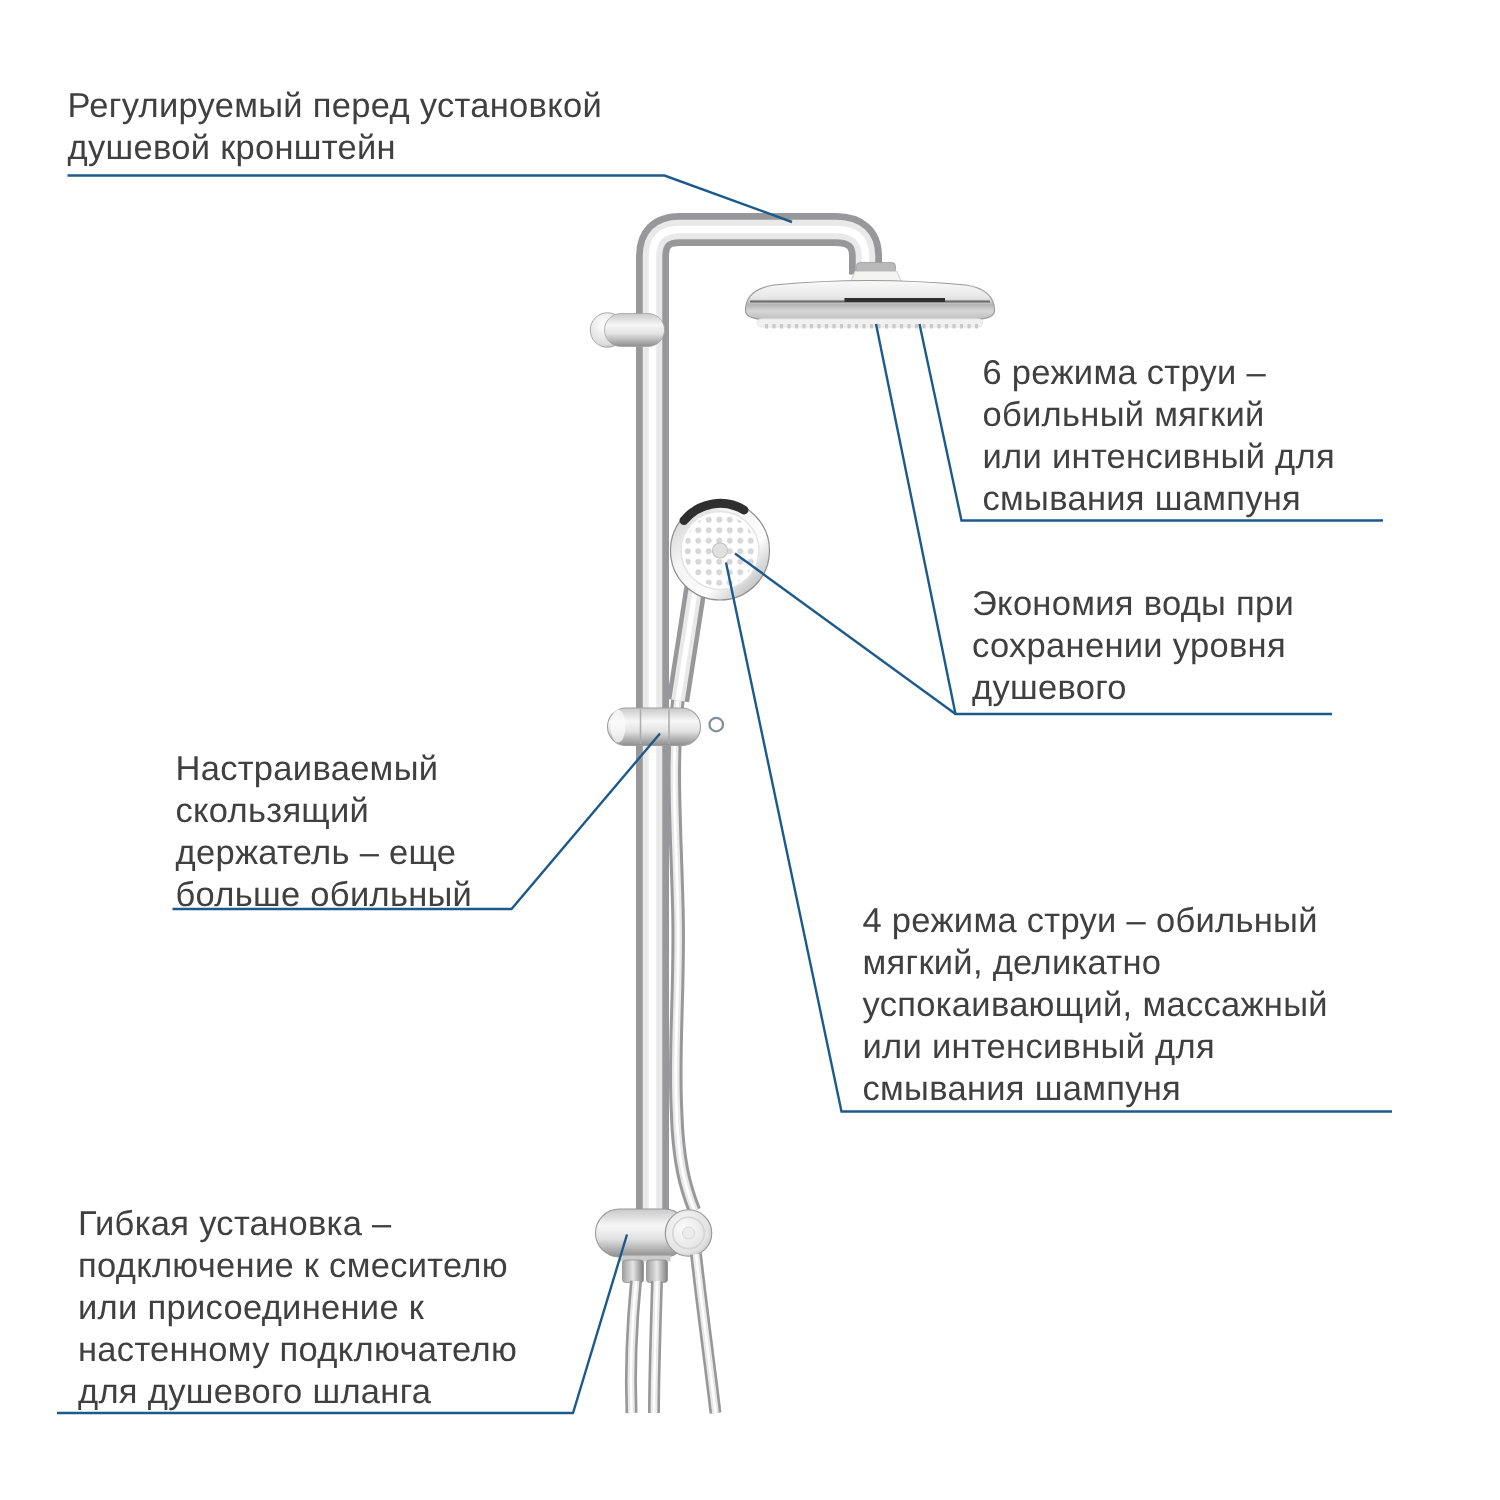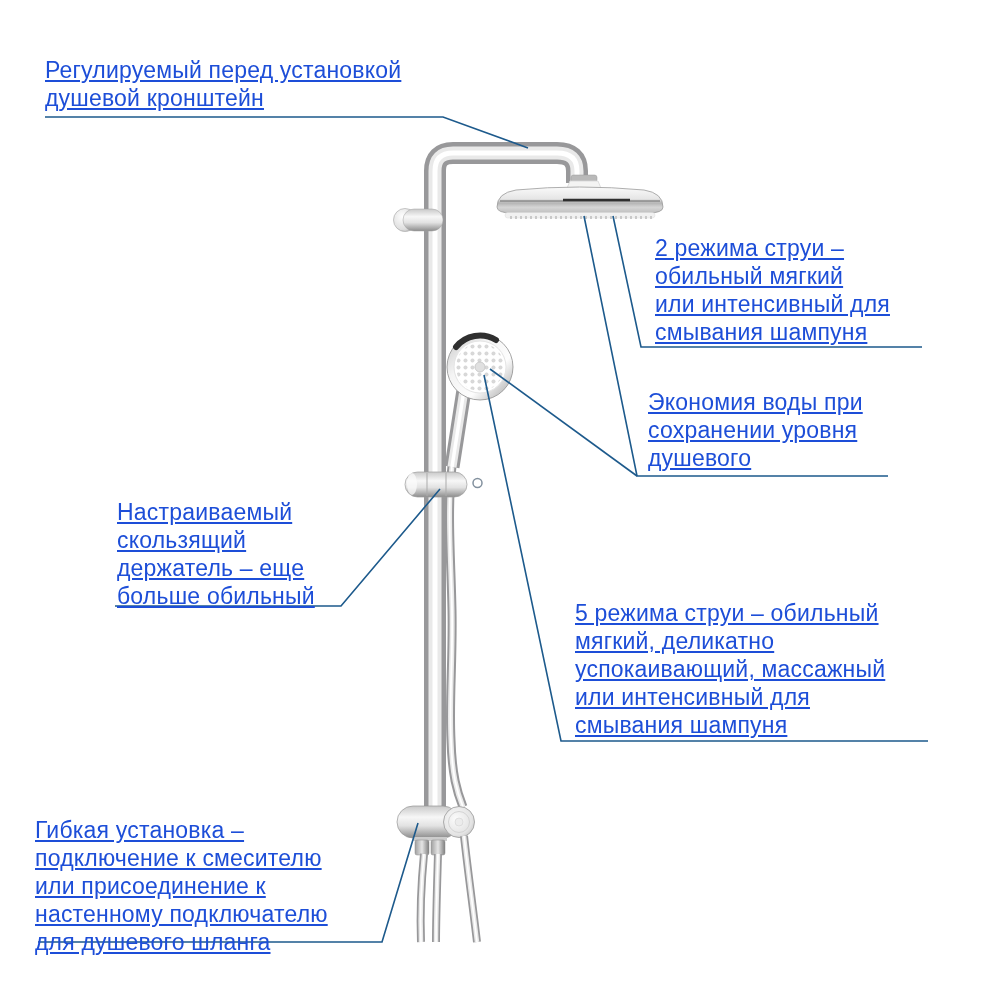--- a/index.html
+++ b/index.html
@@ -7,24 +7,23 @@
     position:relative;
     width:1000px;height:1000px;
     background:#ffffff;
     font-family:"Liberation Sans", sans-serif;
     overflow:hidden;
   }
   .annotation{
     position:absolute;
     font-size:23px;
     line-height:28px;
-    color:#1d4ed8;
+    color:#404040;
     white-space:pre-line;
     letter-spacing:0.2px;
-    text-decoration:underline;
   }
   #art{position:absolute;left:0;top:0;}
   .tube-base{stroke:#98989a;fill:none;}
   .tube-mid{stroke:#e9e9e9;fill:none;}
   .tube-hi{stroke:#ffffff;fill:none;}
   .leader{fill:none;stroke-width:1.6px;stroke-linejoin:miter;}
 </style>
 </head>
 <body>
 
@@ -158,39 +157,39 @@
       <path class="leader" d="M490 369 L637 476" stroke="#1d5a8c"></path>
       <path class="leader" d="M440 489 L341 606 L115 606" stroke="#1d5a8c"></path>
       <path class="leader" d="M484 375 L561 741 L928 741" stroke="#1d5a8c"></path>
       <path class="leader" d="M418 823 L382 942 L38 942" stroke="#1d5a8c"></path>
     </g>
   </svg>
 
   <div class="annotation" style="left:45px;  top:56px;">Регулируемый перед установкой
 душевой кронштейн</div>
 
-  <div class="annotation" style="left:655px; top:234px;">2 режима струи –
+  <div class="annotation" style="left:655px; top:234px;">6 режима струи –
 обильный мягкий
 или интенсивный для
 смывания шампуня</div>
 
   <div class="annotation" style="left:648px; top:388px;">Экономия воды при
 сохранении уровня
 душевого</div>
 
   <div class="annotation" style="left:117px; top:498px;">Настраиваемый
 скользящий
 держатель – еще
 больше обильный</div>
 
-  <div class="annotation" style="left:575px; top:599px;">5 режима струи – обильный
+  <div class="annotation" style="left:575px; top:599px;">4 режима струи – обильный
 мягкий, деликатно
 успокаивающий, массажный
 или интенсивный для
 смывания шампуня</div>
 
-  <div class="annotation" style="left:35px;  top:801px;margin-top:15px;">Гибкая установка –
+  <div class="annotation" style="left:52px;  top:801px;">Гибкая установка –
 подключение к смесителю
 или присоединение к
 настенному подключателю
 для душевого шланга</div>
 
 </div>
 
 </body></html>

